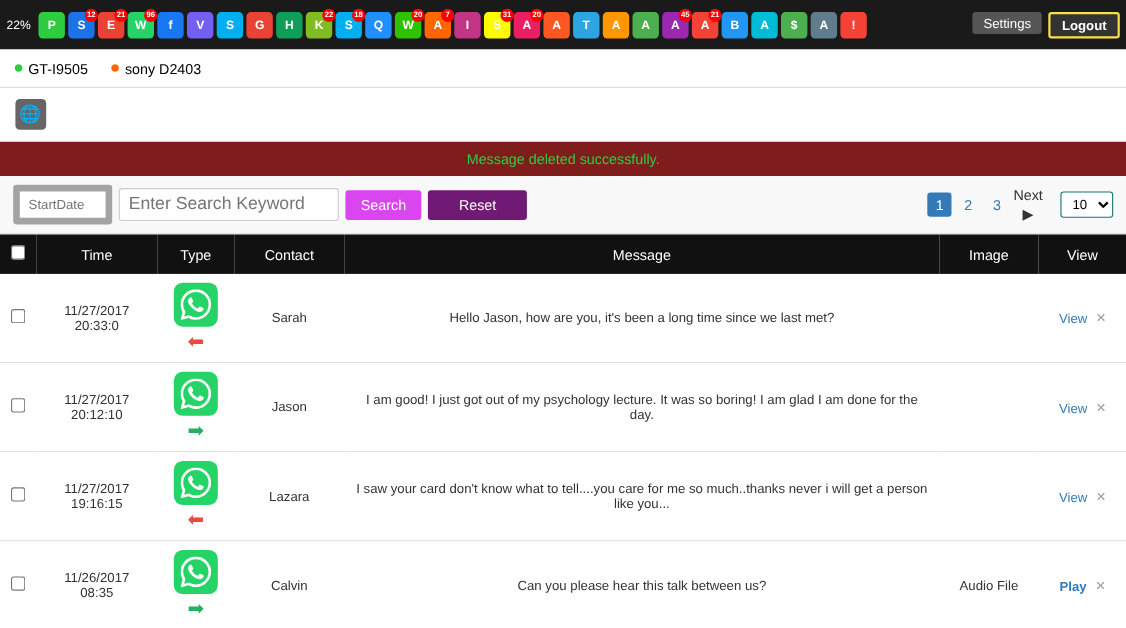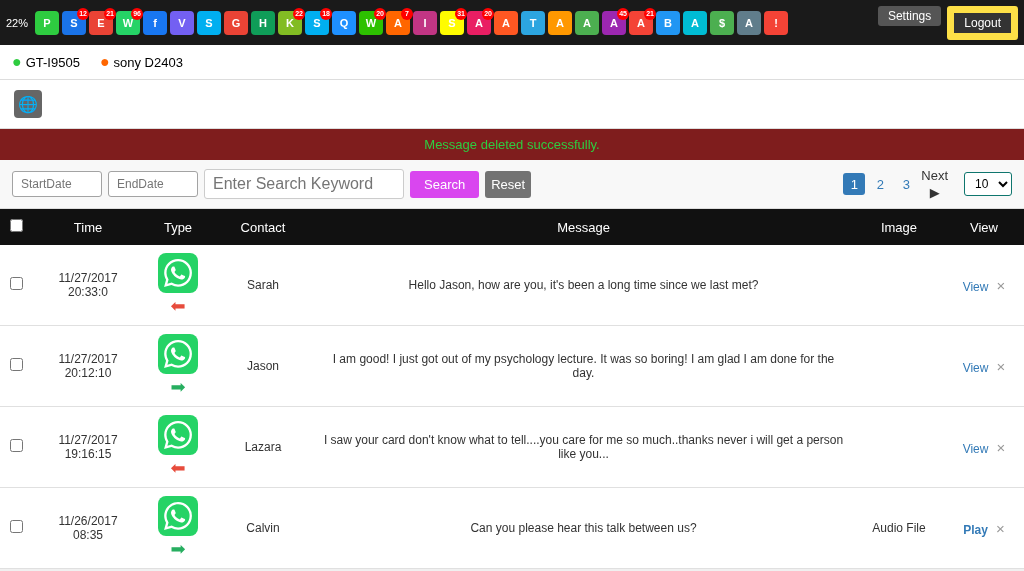--- a/index.html
+++ b/index.html
@@ -53,21 +53,21 @@
       align-items: flex-start;
     }
     .topbar-btn {
       color: #fff;
       font-size: 12px;
       padding: 3px 10px;
       border-radius: 3px;
       cursor: pointer;
     }
     .btn-settings { background: #555; }
-    .btn-logout { background: #333; border: 7px solid #fde047; }
+    .btn-logout { background: #333; border: 2px solid #fde047; font-weight: bold; }
 
     
     #device-tabs {
       background: #fff;
       padding: 8px 12px;
       border-bottom: 1px solid #ddd;
       display: flex;
       gap: 20px;
       align-items: center;
     }
@@ -121,21 +121,21 @@
     
     #search-bar {
       background: #f8f8f8;
       padding: 8px 12px;
       display: flex;
       align-items: center;
       gap: 6px;
       border-bottom: 1px solid #ddd;
     }
     .date-input {
-      border: 1px solid #a3a3a3;
+      border: 6px solid #a3a3a3;
       padding: 5px 8px;
       border-radius: 3px;
       font-size: 12px;
       color: #999;
       width: 90px;
     }
     .keyword-input {
       border: 1px solid #ccc;
       padding: 5px 8px;
       border-radius: 3px;
@@ -146,24 +146,24 @@
     .btn-search {
       background: #d946ef;
       color: #fff;
       border: none;
       padding: 6px 14px;
       border-radius: 3px;
       cursor: pointer;
       font-size: 13px;
     }
     .btn-reset {
-      background: #737373;
+      background: #701a75;
       color: #fff;
       border: none;
-      padding: 6px 6px;
+      padding: 6px 28px;
       border-radius: 3px;
       cursor: pointer;
       font-size: 13px;
     }
     .pagination {
       margin-left: auto;
       display: flex;
       align-items: center;
       gap: 4px;
       font-size: 13px;
@@ -334,21 +334,20 @@
 </div>
 
 <div id="page-header">
   <div class="globe-icon">🌐</div>
 </div>
 
 <div id="success-msg">Message deleted successfully.</div>
 
 <div id="search-bar">
   <input class="date-input" type="text" placeholder="StartDate" style="">
-  <input class="date-input" type="text" placeholder="EndDate" style="">
   <input class="keyword-input" type="text" placeholder="Enter Search Keyword" style="">
   <button class="btn-search">Search</button>
   <button class="btn-reset">Reset</button>
 
   <div class="pagination">
     <span class="page-num active">1</span>
     <span class="page-num inactive">2</span>
     <span class="page-num inactive">3</span>
     <span class="next-btn">
       <span>Next</span>

